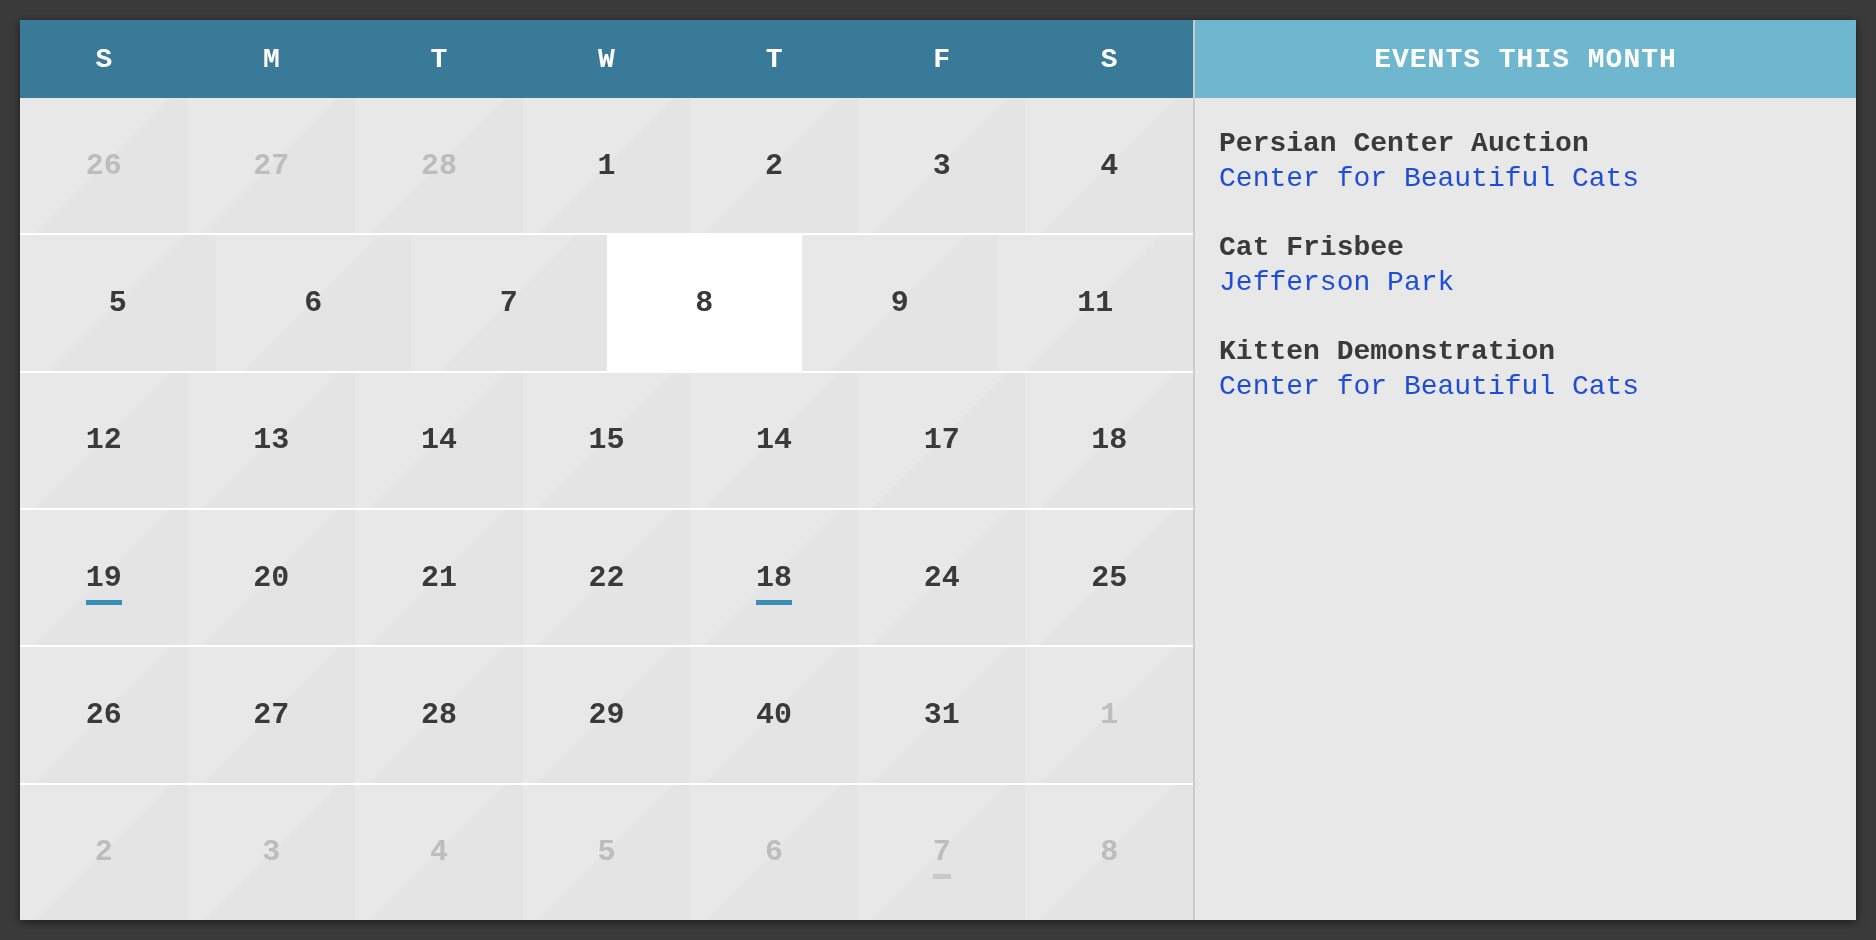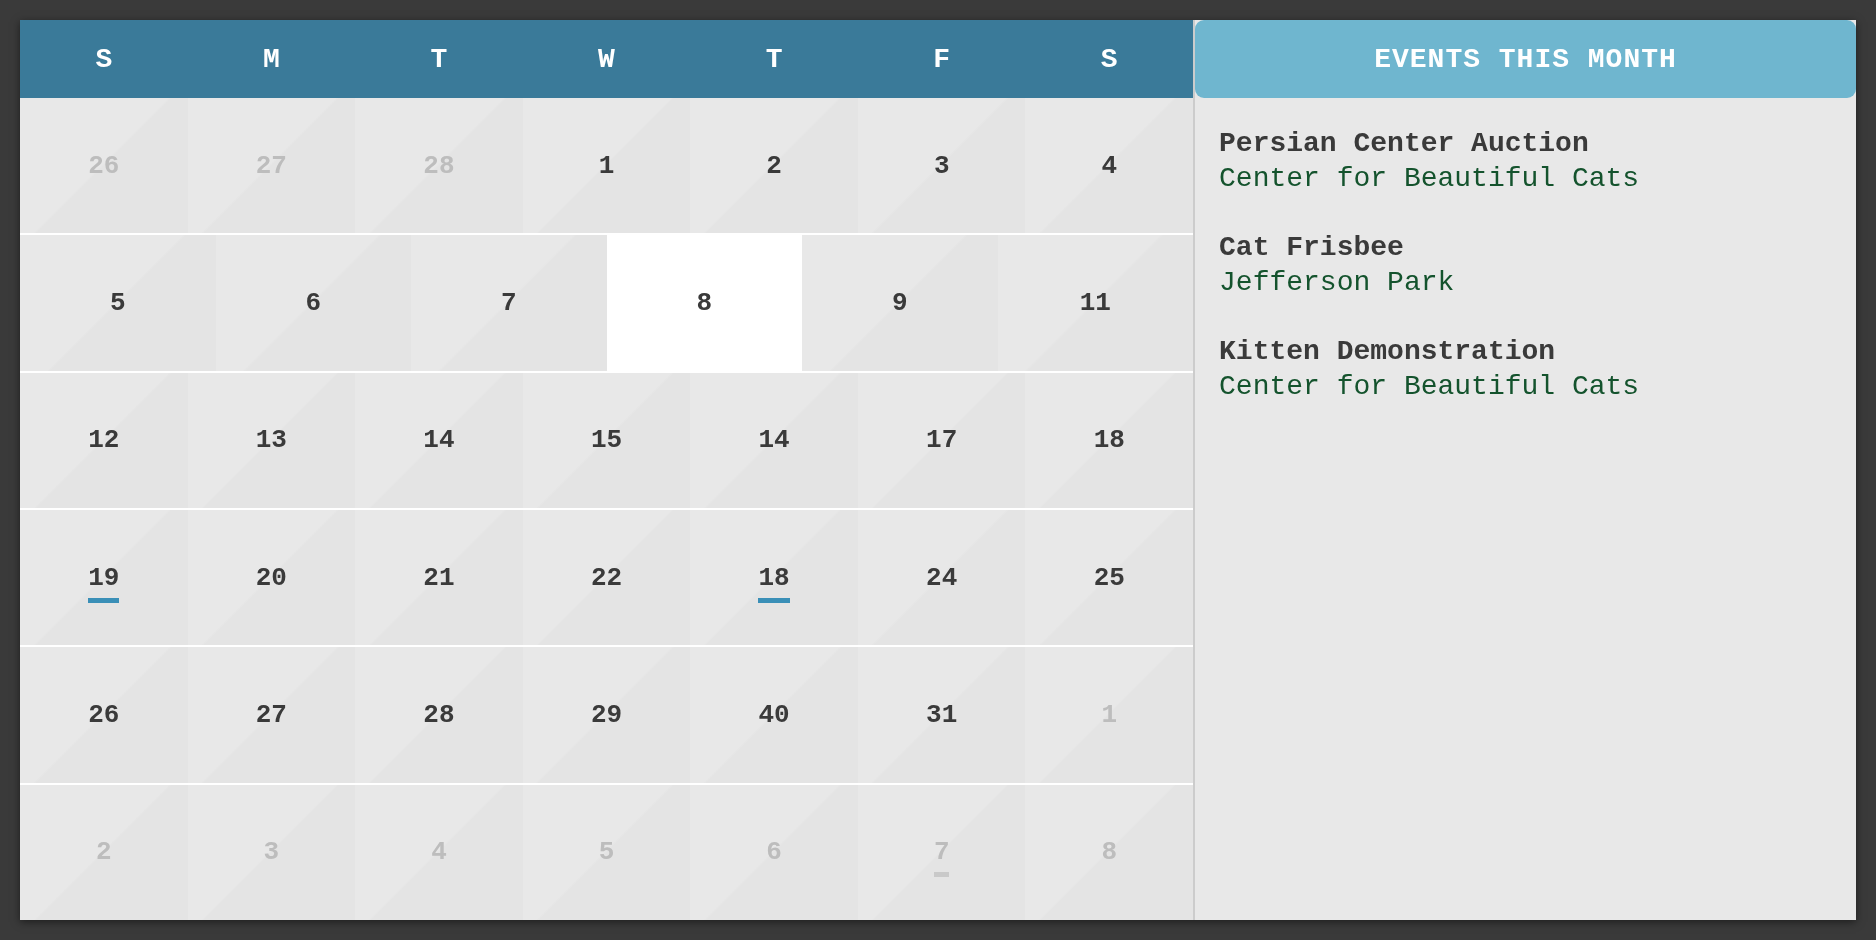--- a/index.html
+++ b/index.html
@@ -45,21 +45,21 @@
     flex: 1;
     display: flex;
     border-bottom: 2px solid #fff;
   }
   .cal-row:last-child { border-bottom: none; }
   .cal-cell {
     flex: 1;
     display: flex;
     align-items: center;
     justify-content: center;
-    font-size: 26px;
+    font-size: 30px;
     font-weight: bold;
     color: #3a3a3a;
     position: relative;
     background: linear-gradient(135deg, #e8e8e8 0%, #e8e8e8 49%, #e4e4e4 50%, #e4e4e4 100%);
     cursor: pointer;
   }
   .cal-cell.other-month {
     color: #bdbdbd;
   }
   .cal-cell.today {
@@ -90,38 +90,37 @@
   .events-header {
     background: #6fb6cf;
     color: #fff;
     height: 78px;
     display: flex;
     align-items: center;
     justify-content: center;
     font-size: 28px;
     font-weight: bold;
     letter-spacing: 1px;
-    border-radius: 9px;
   }
   .events-list {
     padding: 28px 24px;
   }
   .event-item {
     margin-bottom: 34px;
     cursor: pointer;
   }
   .event-title {
     font-size: 28px;
     font-weight: bold;
     color: #3a3a3a;
     line-height: 1.25;
   }
   .event-location {
     font-size: 28px;
-    color: #14532d;
+    color: #1d4ed8;
     line-height: 1.25;
   }
 </style>
 </head>
 <body>
 
 <div class="widget">
   <div class="calendar">
     <div class="cal-header">
       <div class="dow">S</div>

